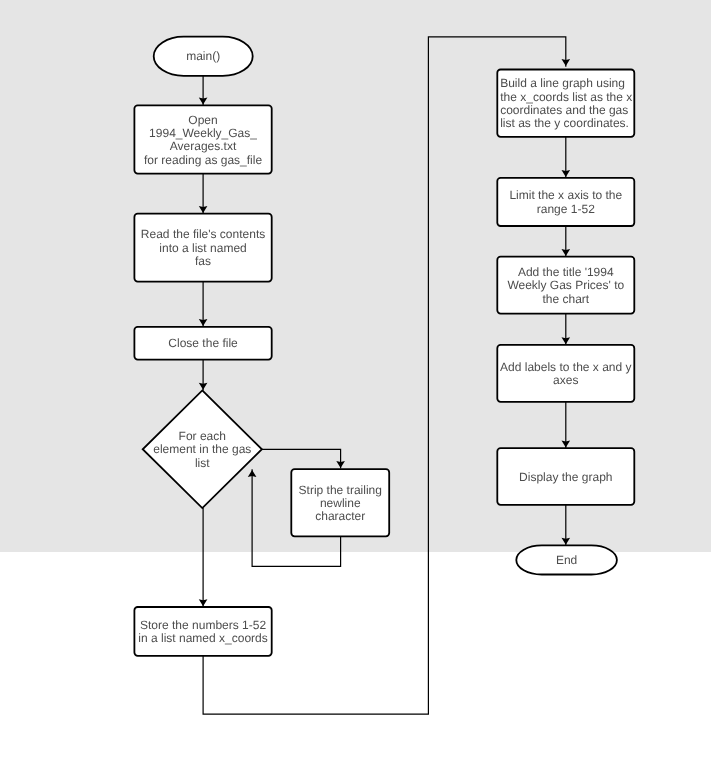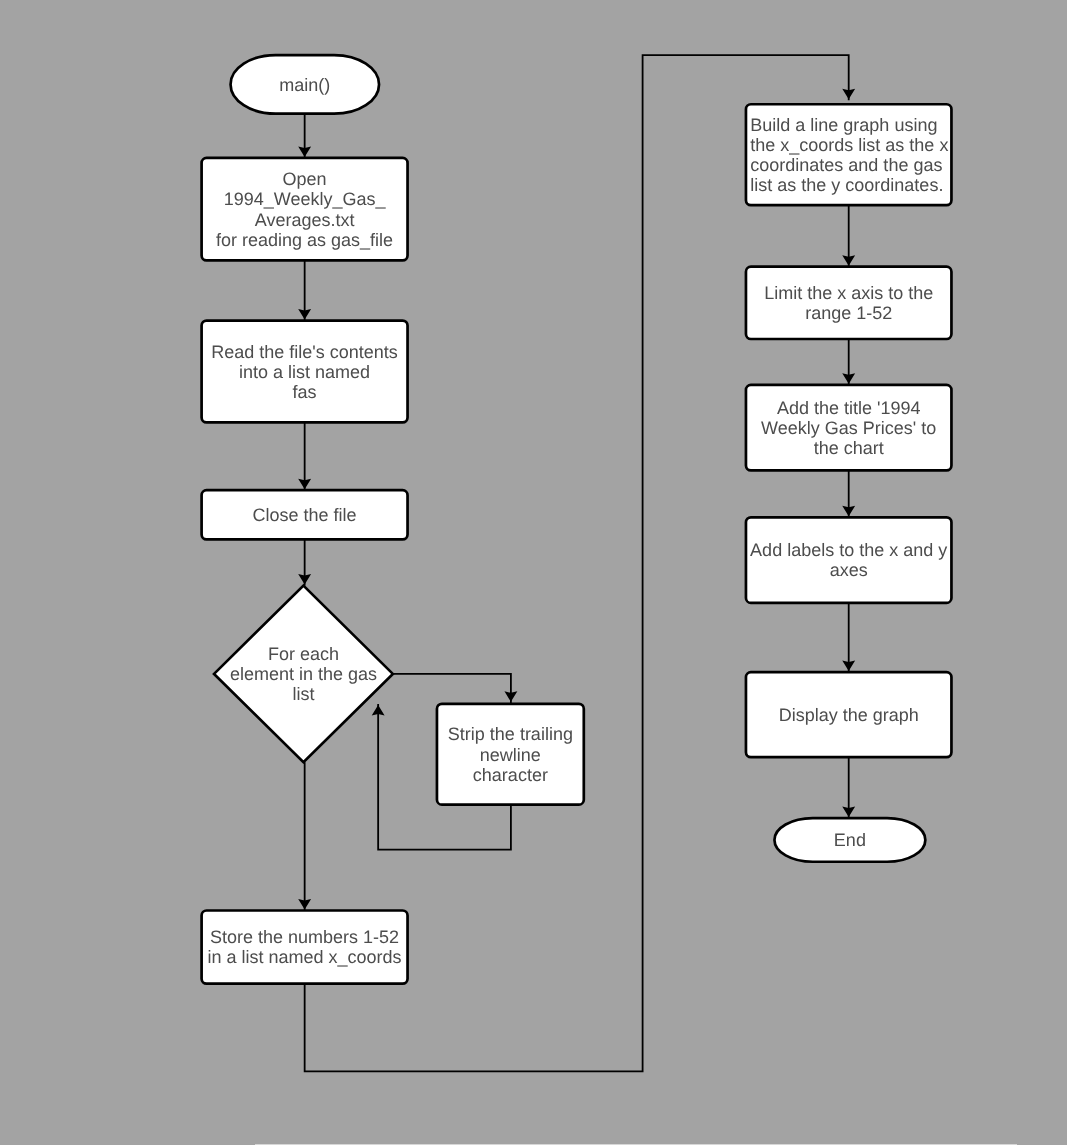--- a/index.html
+++ b/index.html
@@ -1,18 +1,18 @@
 <!DOCTYPE html>
 <html><head>
 <meta charset="utf-8">
 <title>Flowchart</title>
 <style>
   html,body{margin:0;padding:0;background:#ffffff;}
   body{width:711px;height:763px;overflow:hidden;font-family:"Liberation Sans",sans-serif;-webkit-font-smoothing:antialiased;text-rendering:geometricPrecision;}
-  #canvas{position:relative;width:711px;height:763px;background:#a3a3a3;text-align:center;}
+  #canvas{position:relative;width:711px;height:552px;background:#e5e5e5;text-align:center;}
   svg.flow{position:absolute;left:0;top:0;width:711px;height:763px;}
   #labels{filter:opacity(1);}
   .nodetext{font-family:"Liberation Sans",sans-serif;font-size:12px;fill:#4d4d4d;}
   svg text{-webkit-font-smoothing:antialiased;}
 </style>
 </head>
 <body>
 
 <div id="canvas">
 <svg class="flow" viewBox="0 0 711 763">

